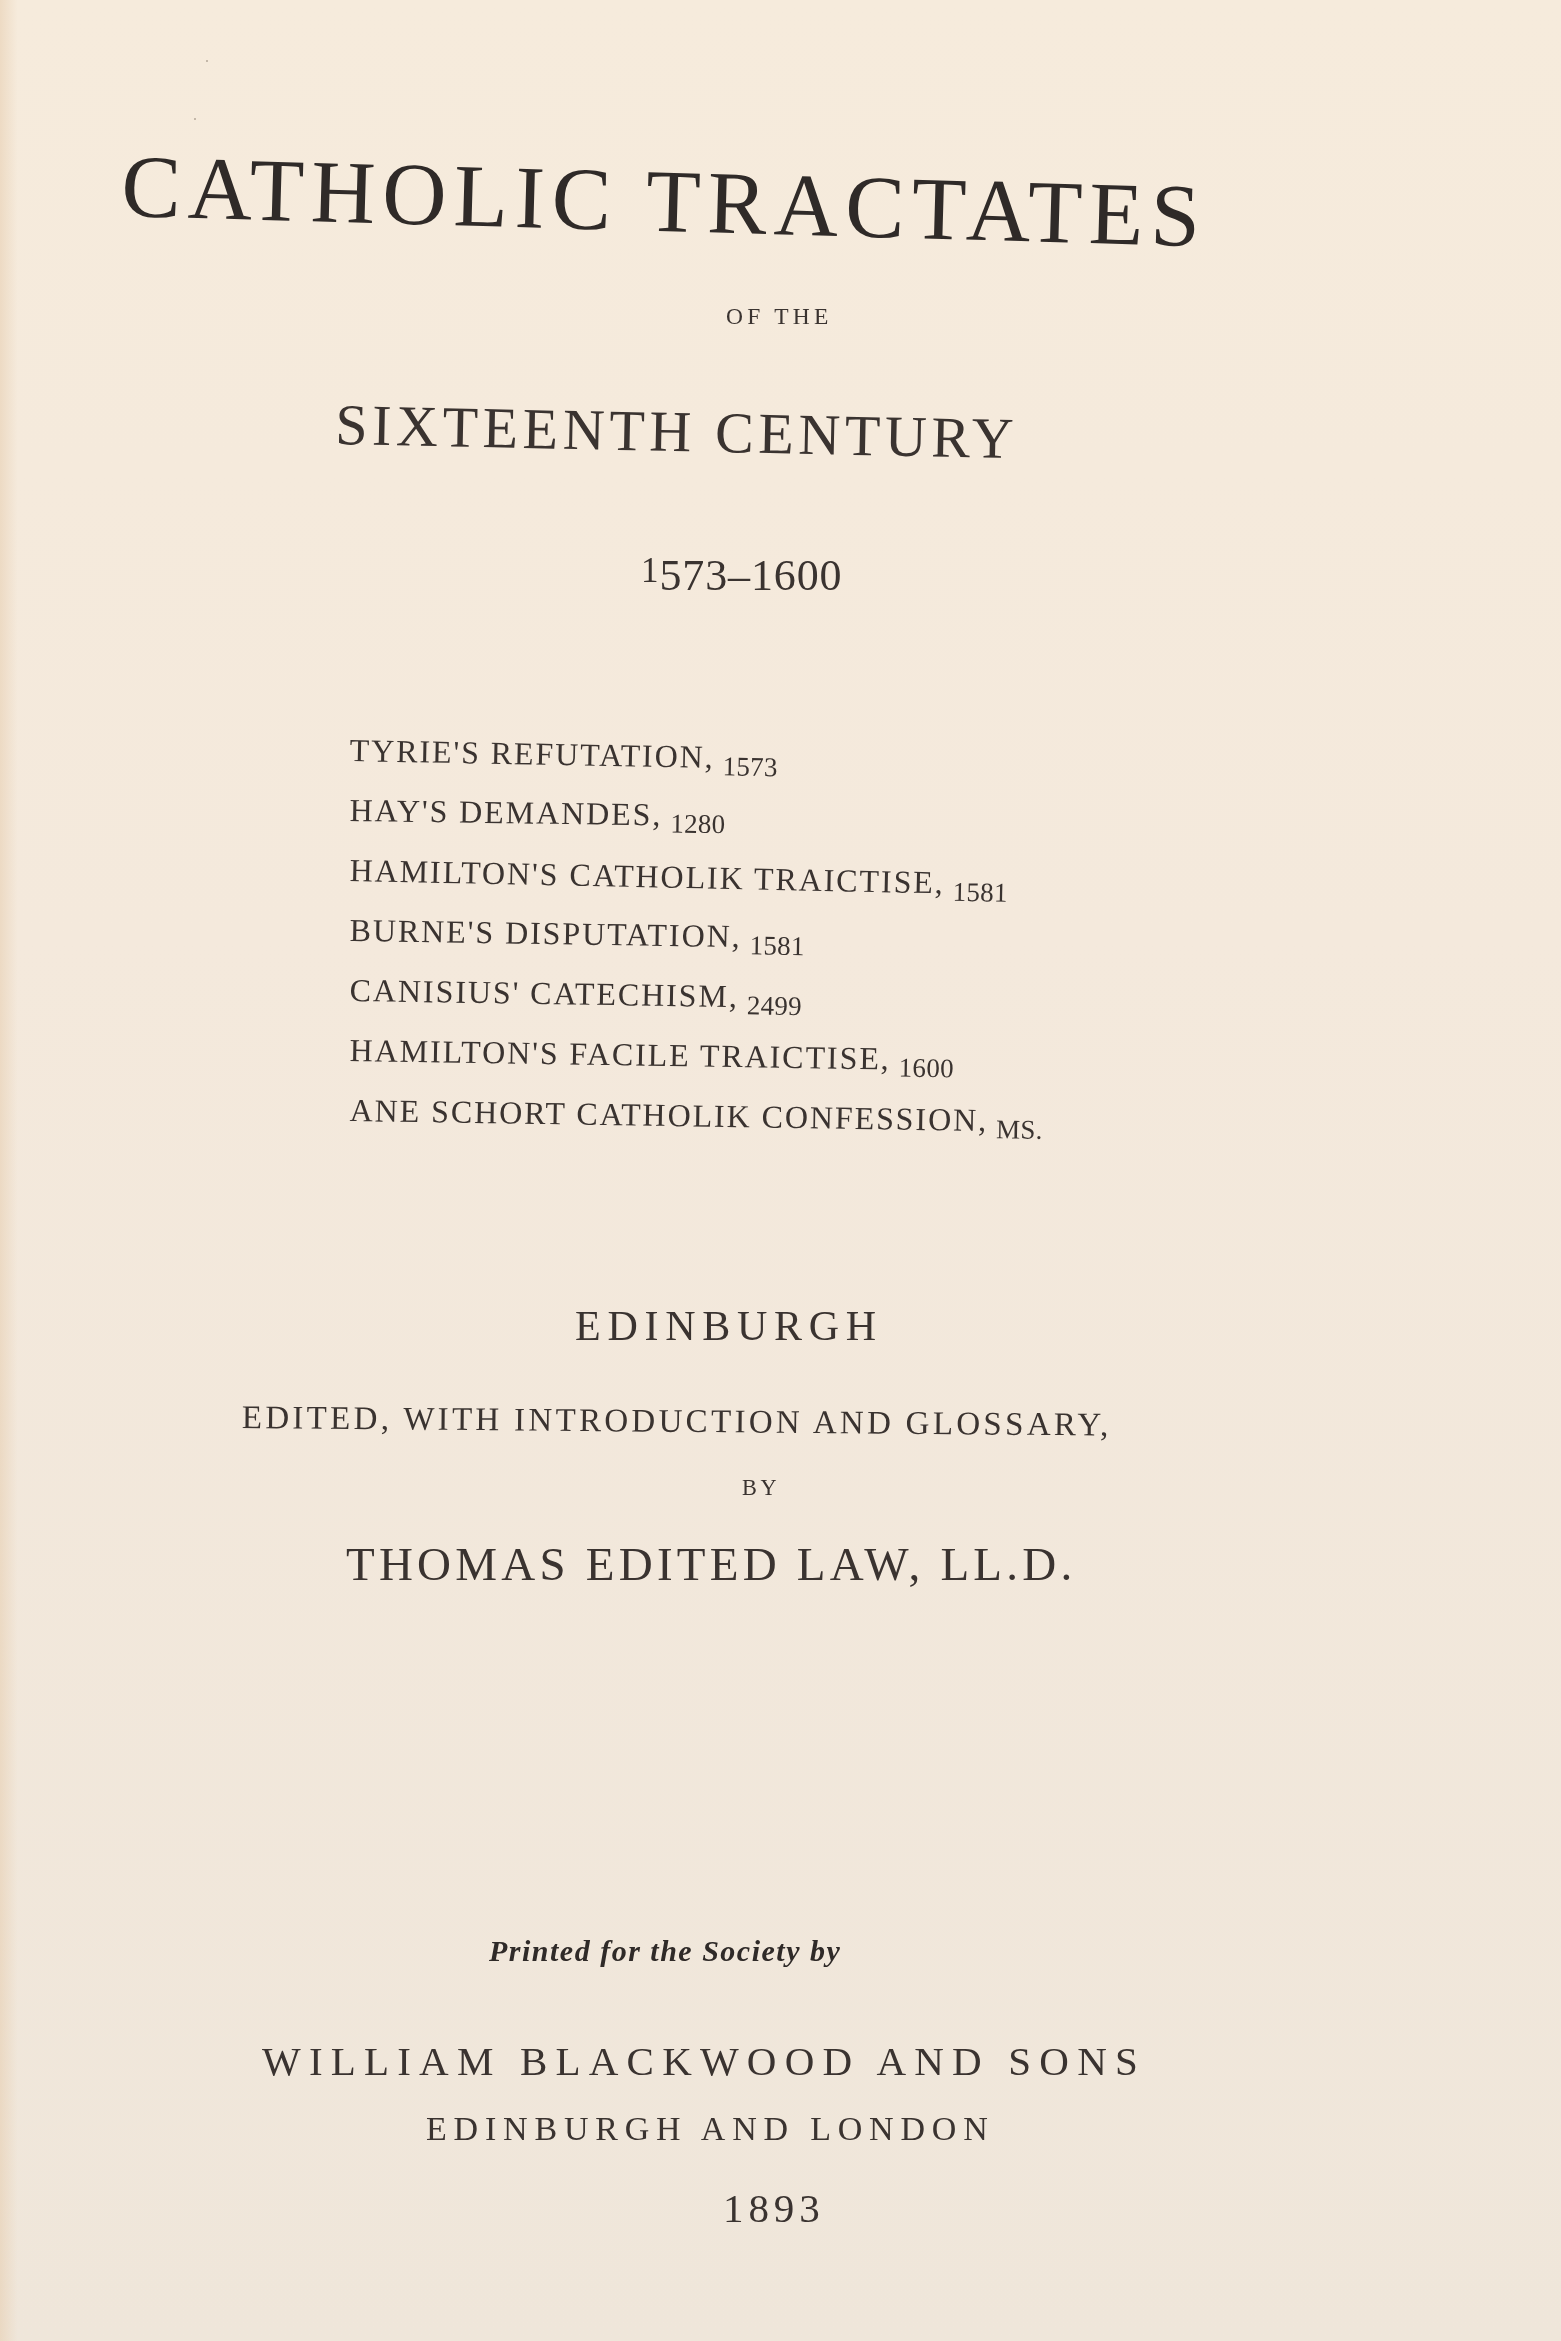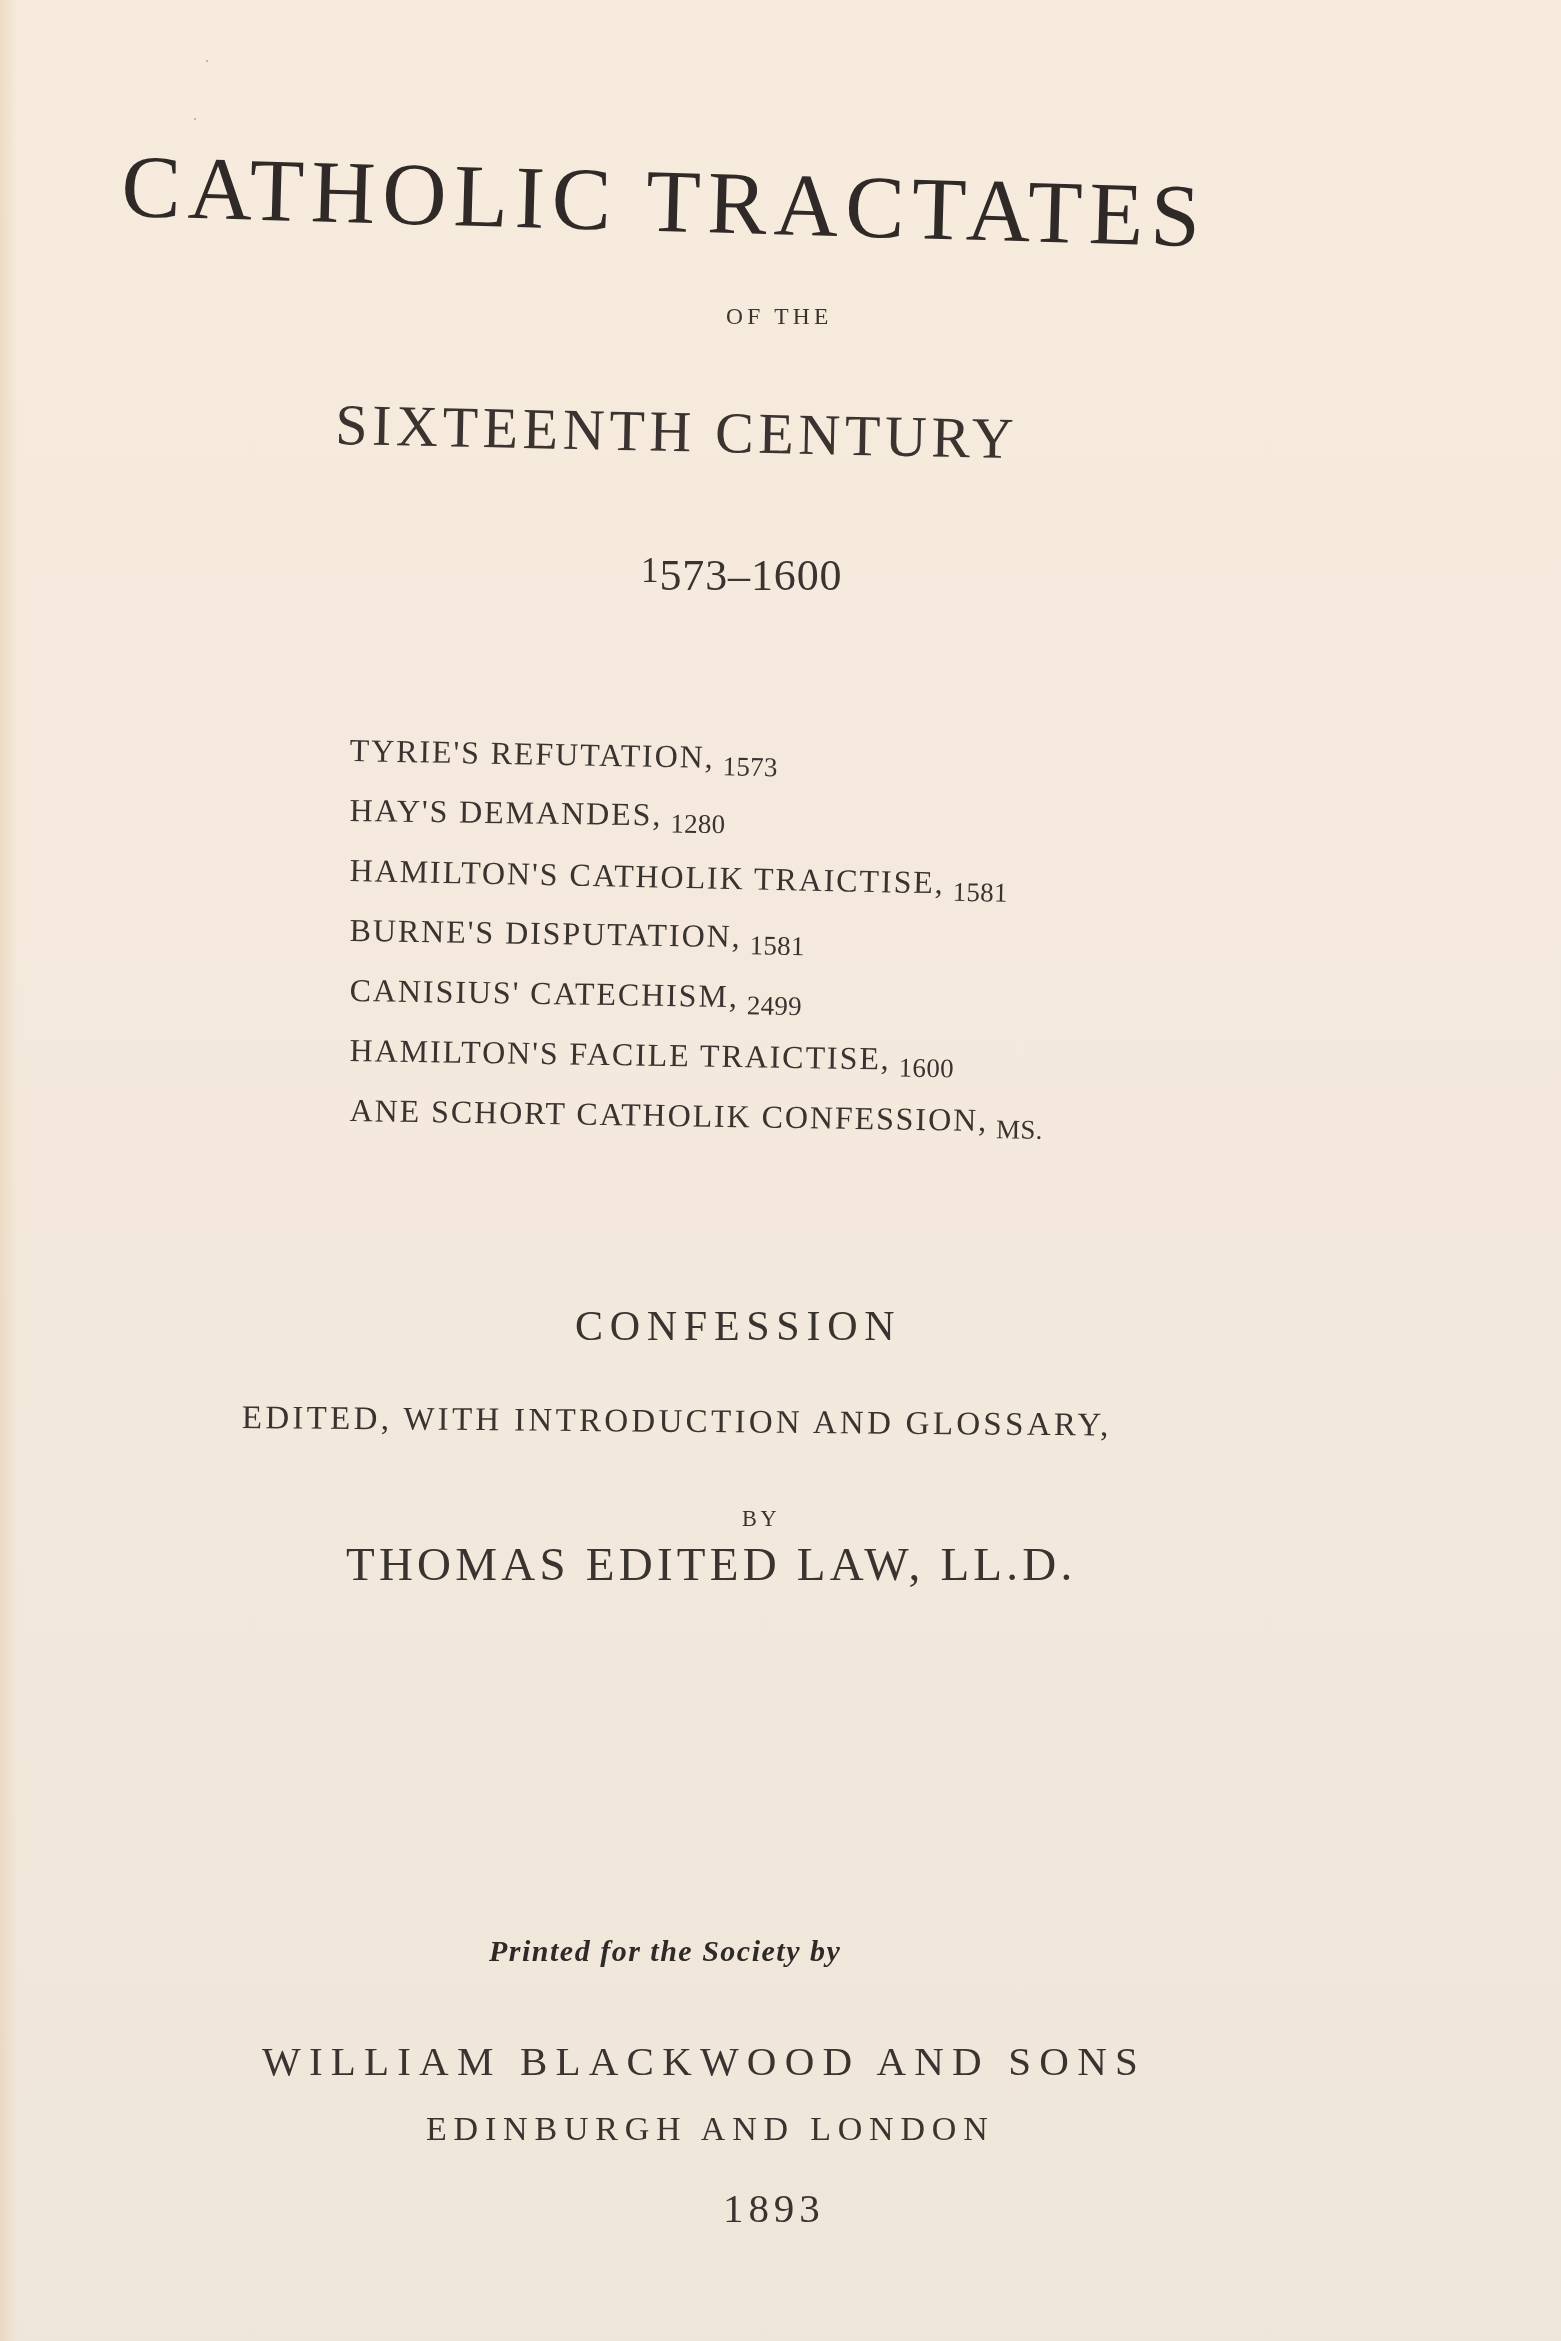--- a/index.html
+++ b/index.html
@@ -102,21 +102,20 @@
     font-size: 33px;
     letter-spacing: 0.1em;
     transform: rotate(0.5deg);
     transform-origin: left top;
   }
   .by {
     left: 742px;
     top: 1475px;
     font-size: 22.3px;
     letter-spacing: 0.16em;
-    margin-top: 31px;
   }
   .author {
     left: 346px;
     top: 1537px;
     font-size: 47px;
     letter-spacing: 0.09em;
   }
   .printed {
     left: 489px;
     top: 1934px;
@@ -171,21 +170,21 @@
   <ul class="contents">
     <li><span>TYRIE'S REFUTATION,</span><span class="yr">1573</span></li>
     <li><span>HAY'S DEMANDES,</span><span class="yr">1280</span></li>
     <li><span>HAMILTON'S CATHOLIK TRAICTISE,</span><span class="yr">1581</span></li>
     <li><span>BURNE'S DISPUTATION,</span><span class="yr">1581</span></li>
     <li><span>CANISIUS' CATECHISM,</span><span class="yr">2499</span></li>
     <li><span>HAMILTON'S FACILE TRAICTISE,</span><span class="yr">1600</span></li>
     <li><span>ANE SCHORT CATHOLIK CONFESSION,</span><span class="yr">MS.</span></li>
   </ul>
 
-  <div class="line selections">CONFESSION</div>
+  <div class="line selections">EDINBURGH</div>
 
   <div class="line edited">EDITED, WITH INTRODUCTION AND GLOSSARY,</div>
 
   <div class="line by">BY</div>
 
   <div class="line author">THOMAS EDITED LAW, LL.D.</div>
 
   <div class="line printed">Printed for the Society by</div>
 
   <div class="line publisher">WILLIAM BLACKWOOD AND SONS</div>

